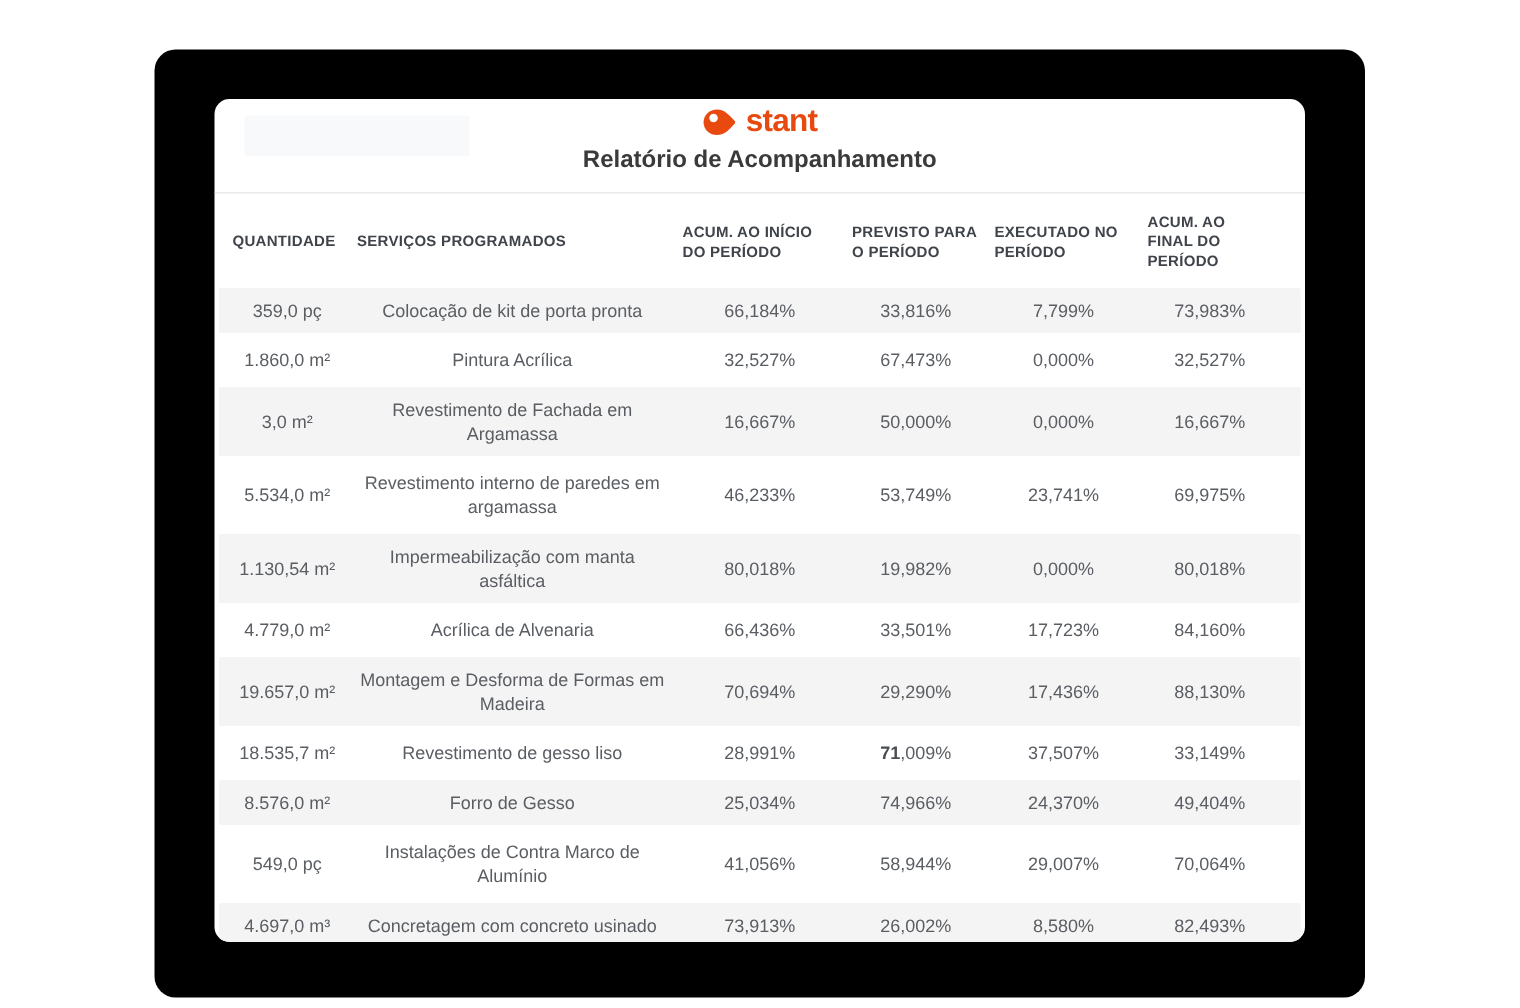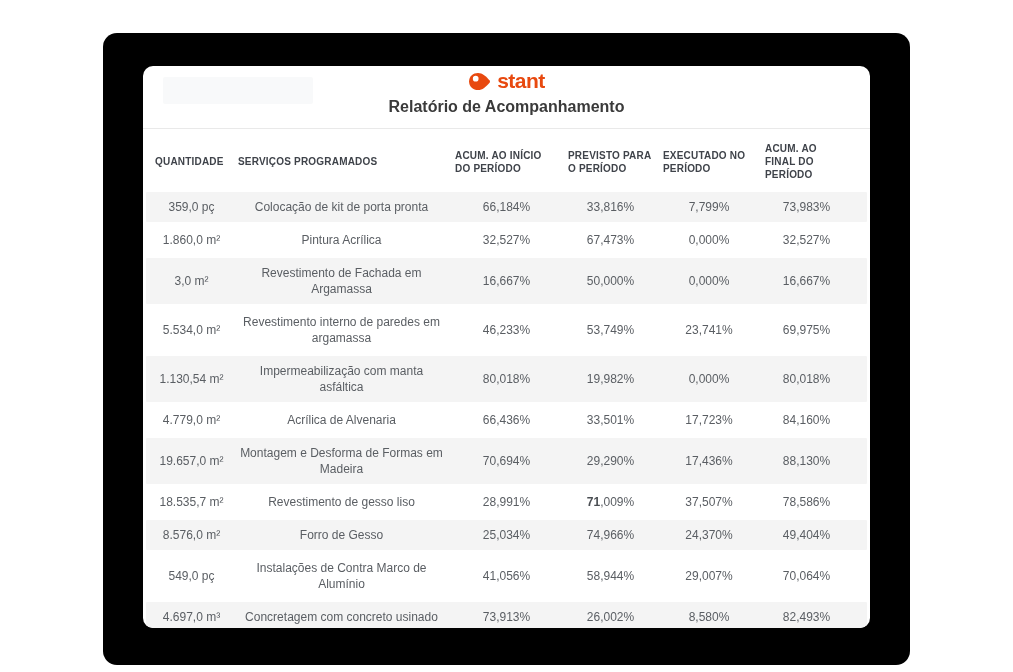--- a/index.html
+++ b/index.html
@@ -140,21 +140,21 @@
           <div class="cell">29,290%</div>
           <div class="cell">17,436%</div>
           <div class="cell">88,130%</div>
         </div>
         <div class="grid row">
           <div class="cell">18.535,7 m²</div>
           <div class="cell">Revestimento de gesso liso</div>
           <div class="cell">28,991%</div>
           <div class="cell"><b>71</b>,009%</div>
           <div class="cell">37,507%</div>
-          <div class="cell">78,586%</div>
+          <div class="cell">33,149%</div>
         </div>
         <div class="grid row striped">
           <div class="cell">8.576,0 m²</div>
           <div class="cell">Forro de Gesso</div>
           <div class="cell">25,034%</div>
           <div class="cell">74,966%</div>
           <div class="cell">24,370%</div>
           <div class="cell">49,404%</div>
         </div>
         <div class="grid row">

